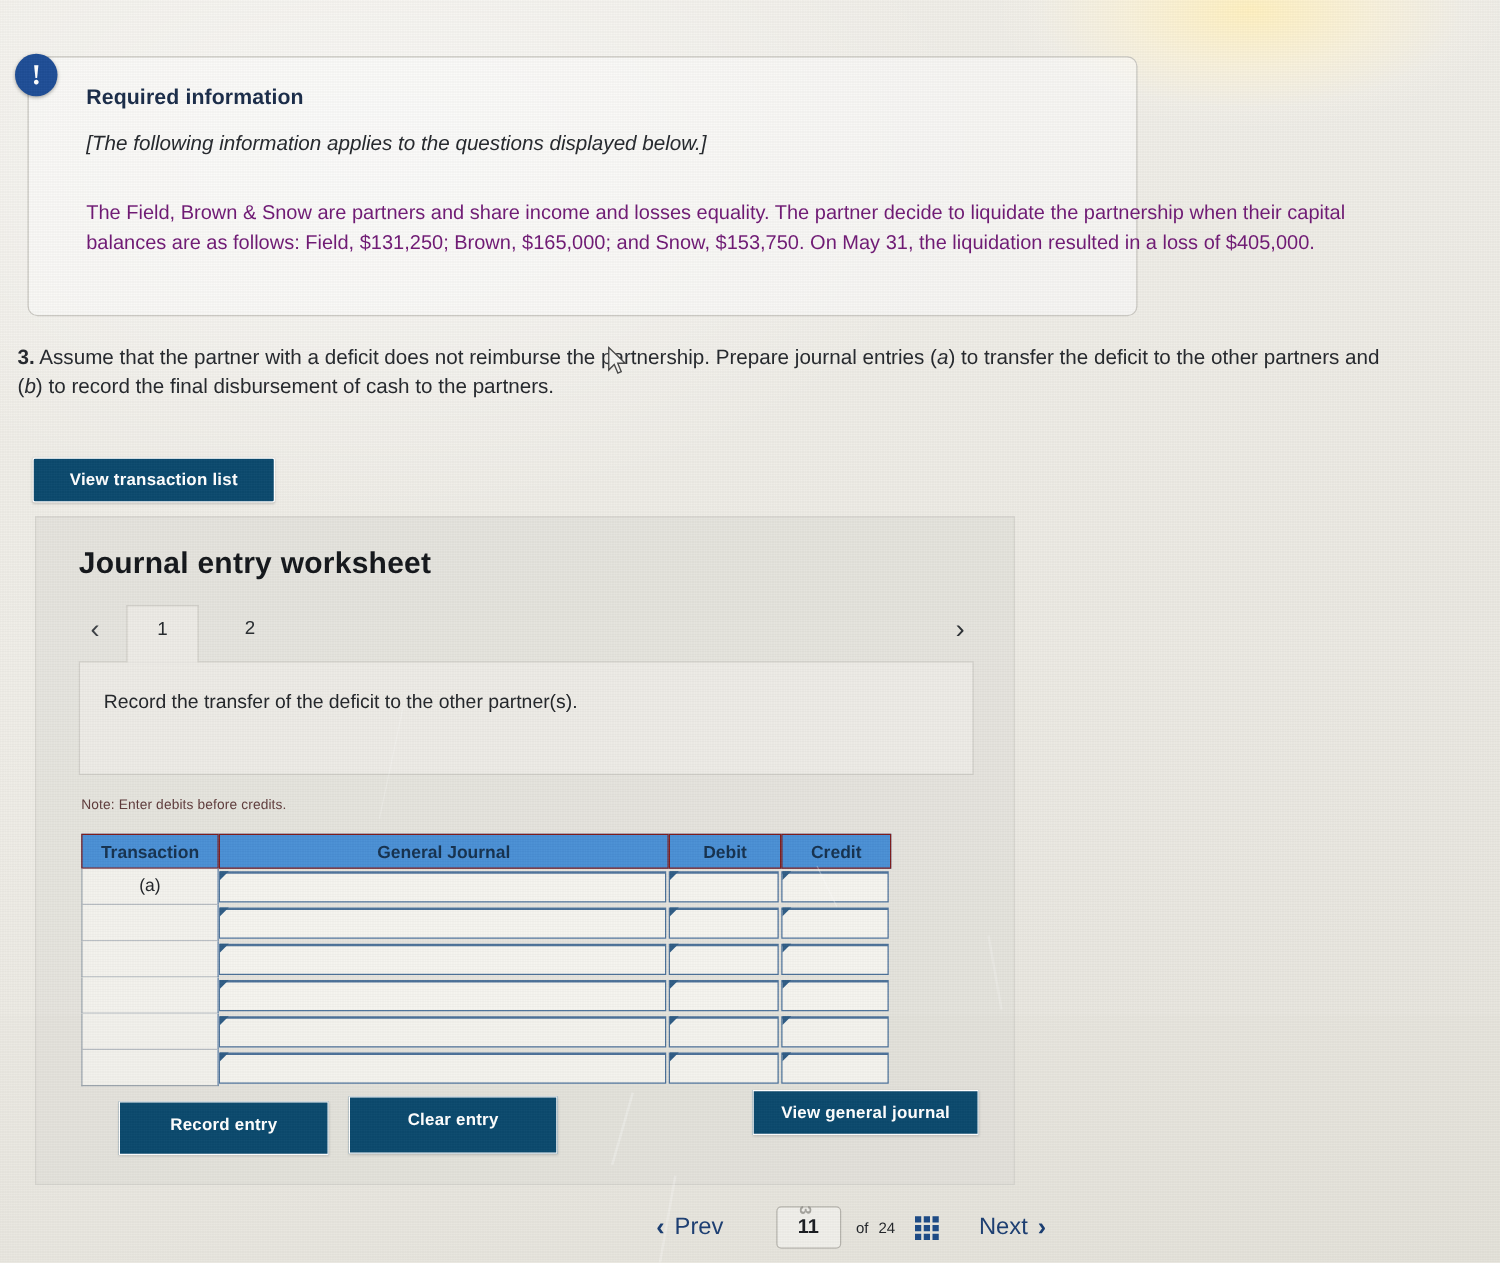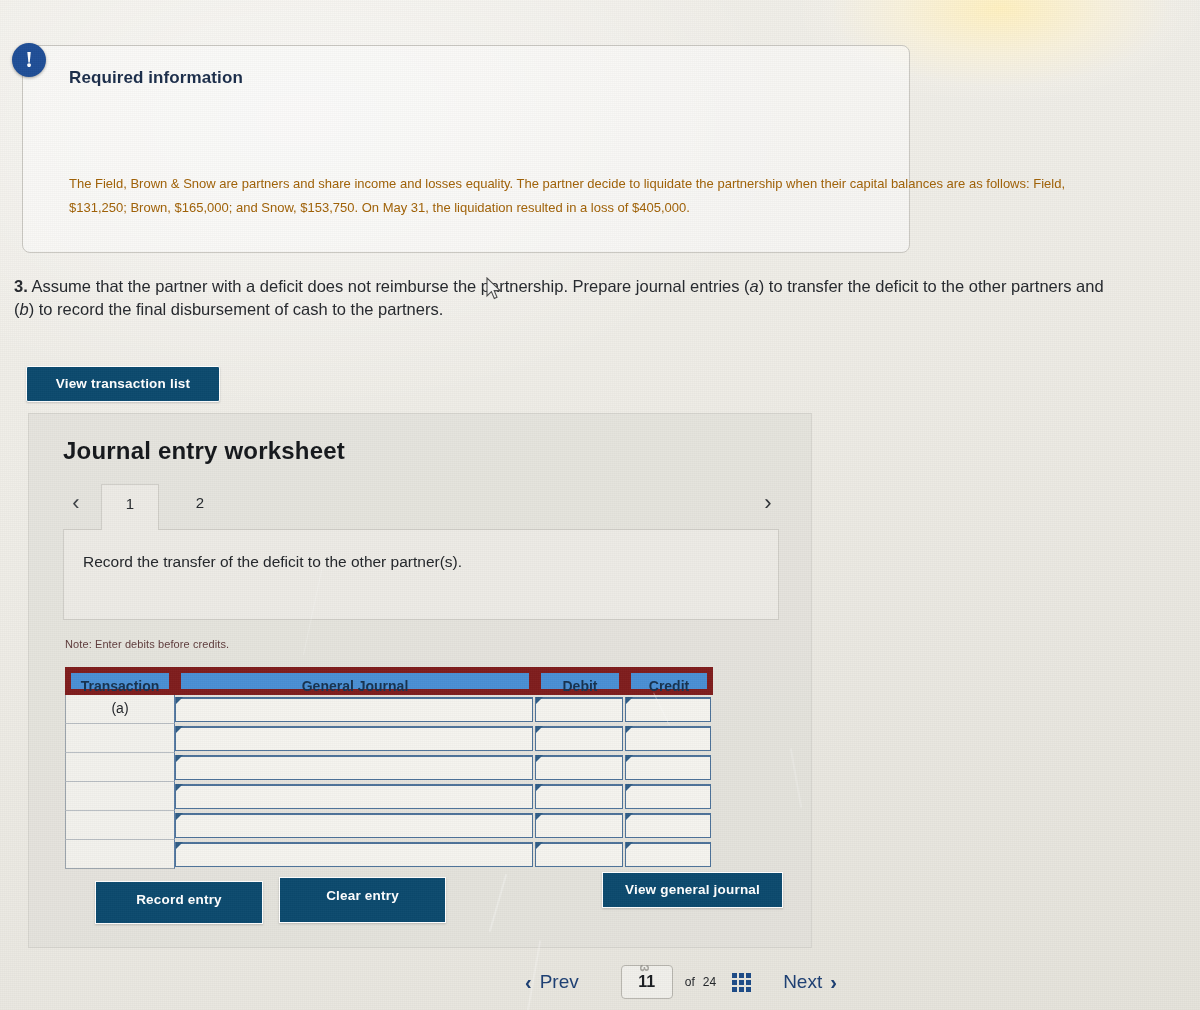--- a/index.html
+++ b/index.html
@@ -70,23 +70,22 @@
     letter-spacing: .1px;
   }
   .req-italic {
     position: absolute; left: 46px; top: 60px;
     font-size: 16.5px; font-style: italic;
     color: #26292e;
   }
   .req-body {
     position: absolute; left: 46px; top: 113px;
     width: 1035px;
-    font-size: 13px; line-height: 24px;
-    color: #a16207;
-    margin-top: 13px;
+    font-size: 16px; line-height: 24px;
+    color: #701a75;
   }
 
   
   .question {
     position: absolute;
     left: 14px; top: 275px;
     width: 1110px;
     font-size: 16.5px;
     line-height: 23px;
     color: #26292e;
@@ -218,21 +217,21 @@
   .c-gj   { width: 360px; }
   .c-deb  { width: 90px; }
   .c-cre  { width: 88px; }
 
   .jhead .cell {
     background: #4a8fd4;
     color: #16324f;
     font-weight: bold;
     text-align: center;
     line-height: 26px;
-    border: 6px solid #7f1d1d;
+    border: 1px solid #7f1d1d;
   }
   .jhead .c-tx { background: #4a8fd4; }
 
   .jbody .jrow { height: 29px; }
   .jbody .cell {
     border: none;
     position: relative;
     background: transparent;
   }
   .jbody .c-tx {
@@ -356,20 +355,21 @@
 </style>
 </head>
 <body>
 
 <div id="page-bg"></div>
 
 <div id="content">
 
   <div class="req-box">
     <div class="req-title">Required information</div>
+    <div class="req-italic">[The following information applies to the questions displayed below.]</div>
     <div class="req-body">The Field, Brown &amp; Snow are partners and share income and losses equality. The partner decide to liquidate the partnership when their capital balances are as follows: Field, $131,250; Brown, $165,000; and Snow, $153,750. On May 31, the liquidation resulted in a loss of $405,000.</div>
   </div>
   <div class="alert-badge">
     <span class="bang">!</span>
   </div>
 
   <div class="question"><b>3.</b><span> Assume that the partner with a deficit does not reimburse the partnership. Prepare journal entries (</span><i>a</i><span>) to transfer the deficit to the other partners and (</span><i>b</i><span>) to record the final disbursement of cash to the partners.</span></div>
 
   <svg class="cursor" viewBox="0 0 17 24">
     <path d="M1,1 L1,19 L5.4,14.6 L8.3,21.5 L11,20.3 L8.2,13.6 L14.2,13.6 Z" fill="#f4f4f2" stroke="#4a4a4a" stroke-width="1.1"></path>

